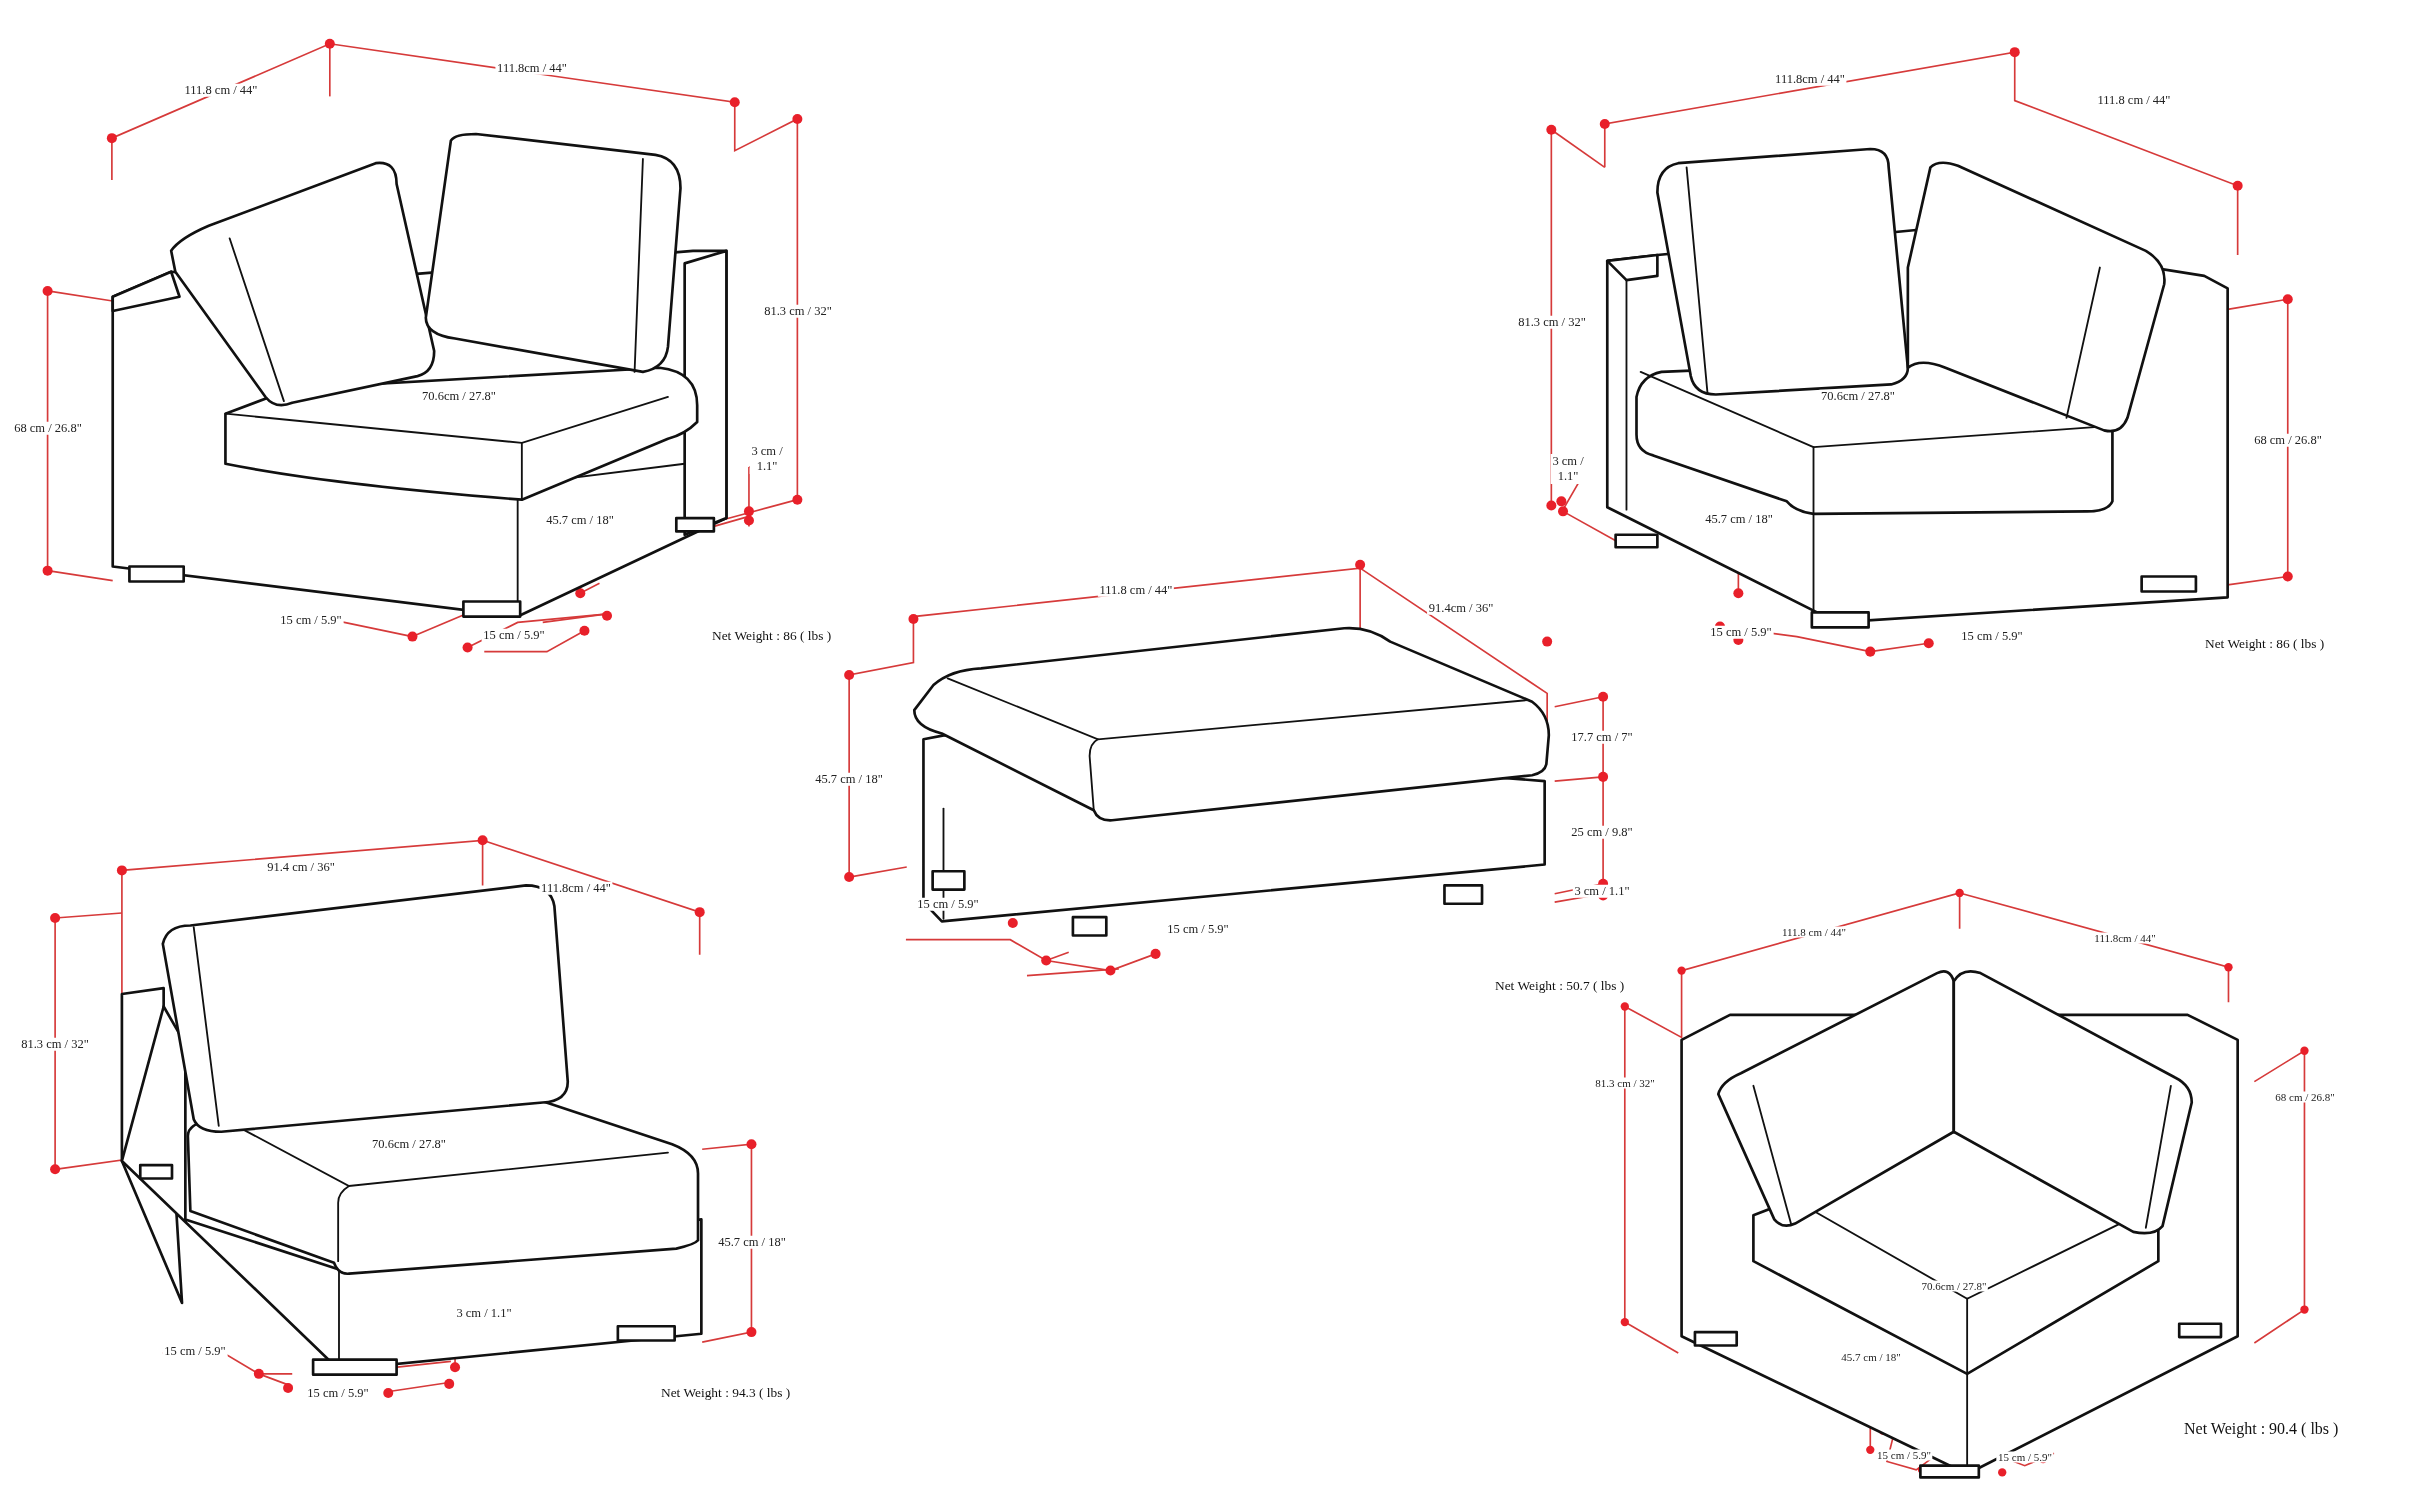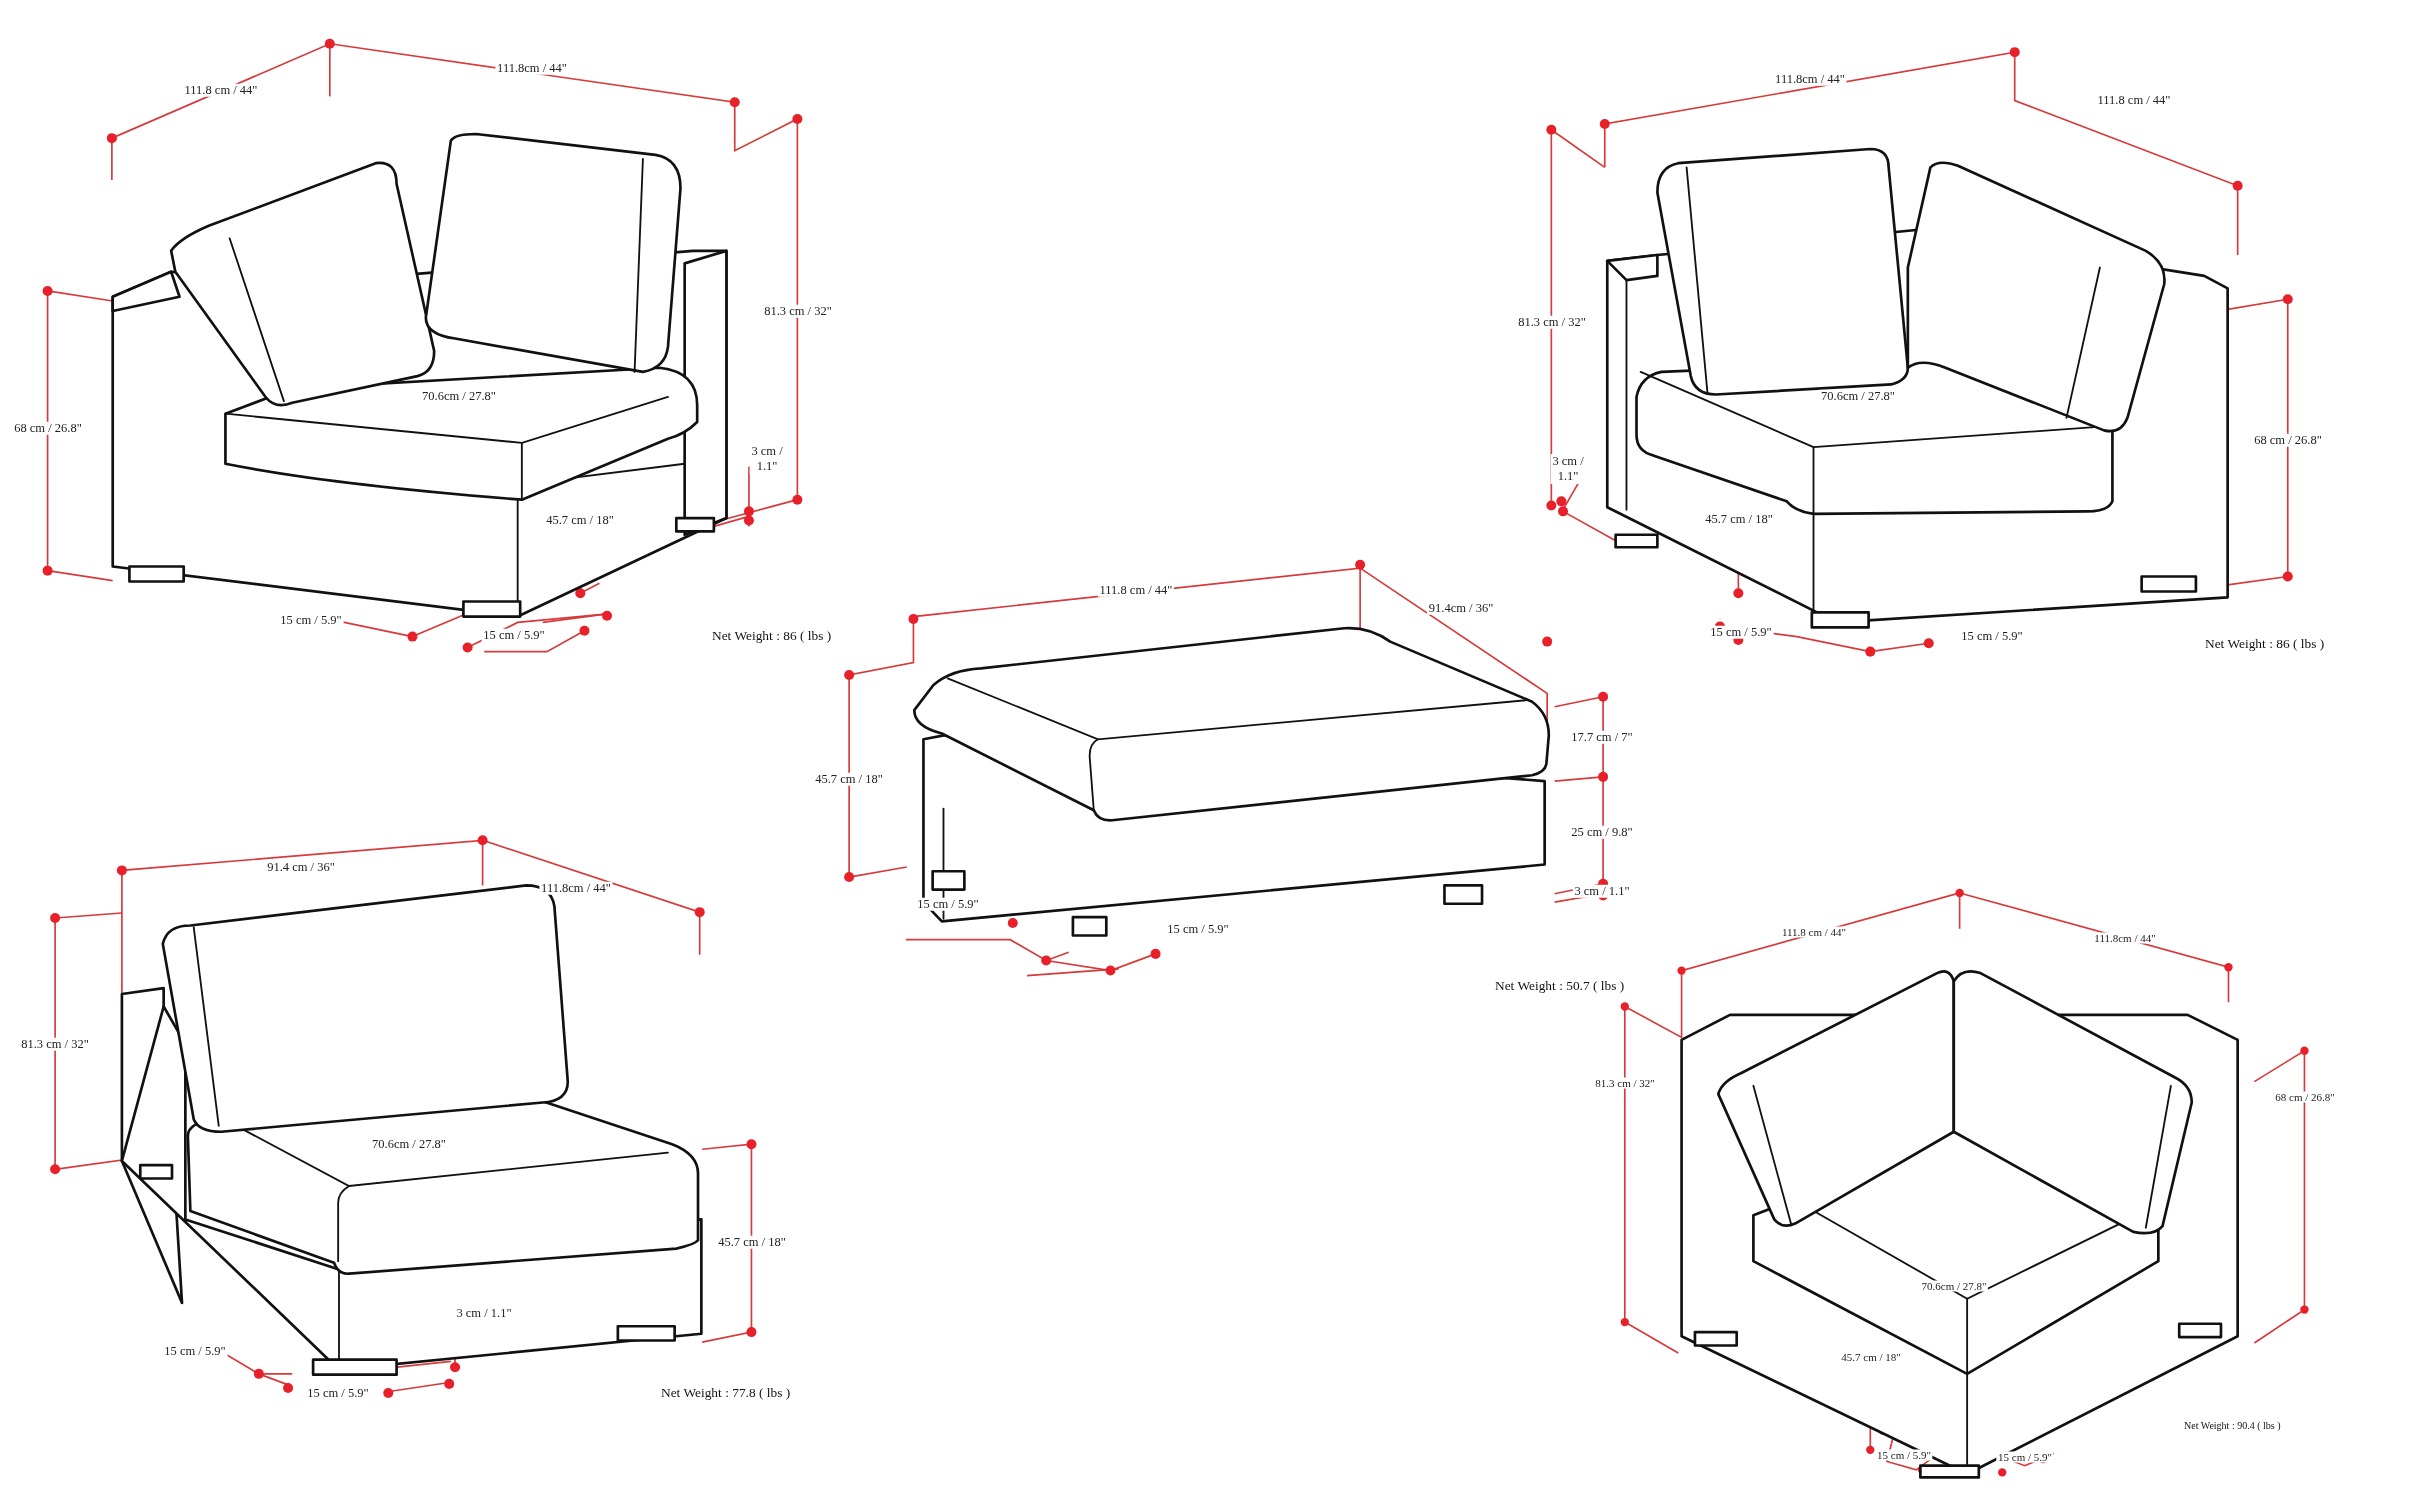--- a/index.html
+++ b/index.html
@@ -7,21 +7,21 @@
          font-family: "Liberation Serif", serif; }
   svg#sheet { position: absolute; left: 0; top: 0; }
   .outline { fill: #ffffff; stroke: #111111; stroke-width: 3.2; stroke-linejoin: round; stroke-linecap: round; }
   .thin { fill: none; stroke: #111111; stroke-width: 2.2; stroke-linecap: round; }
   .dim { fill: none; stroke: #d63a3a; stroke-width: 2; }
   .dot { fill: #e8202a; }
   .lbl { position: absolute; font-family: "Liberation Serif", serif; font-size: 12.5px; color: #222;
          white-space: nowrap; transform: translate(-50%, -50%); background: #fff; padding: 0 1.7px; line-height: 1; }
   .lbl.small { font-size: 11px; }
   .wt { position: absolute; font-family: "Liberation Serif", serif; font-size: 13.4px; color: #111; white-space: nowrap; }
-  .wt.small { font-size: 10px; }
+  .wt.small { font-size: 16px; }
 </style>
 </head>
 <body>
 
 <svg id="sheet" width="2413" height="1512" viewBox="0 0 2890 1810" xmlns="http://www.w3.org/2000/svg">
 
   <g>
 
     <polyline class="dim" points="134,215 134,165 395,52 880,122 880,180 955,142 955,598"></polyline>
     <line class="dim" x1="395" y1="52" x2="395" y2="115"></line>
@@ -281,21 +281,21 @@
 <div class="wt" style="left:1495px;top:978px">Net Weight : 50.7 ( lbs )</div>
 
 <div class="lbl" style="left:301px;top:867px">91.4 cm / 36"</div>
 <div class="lbl" style="left:576px;top:888px">111.8cm / 44"</div>
 <div class="lbl" style="left:55px;top:1044px">81.3 cm / 32"</div>
 <div class="lbl" style="left:409px;top:1144px">70.6cm / 27.8"</div>
 <div class="lbl" style="left:752px;top:1242px">45.7 cm / 18"</div>
 <div class="lbl" style="left:484px;top:1313px">3 cm / 1.1"</div>
 <div class="lbl" style="left:195px;top:1351px">15 cm / 5.9"</div>
 <div class="lbl" style="left:338px;top:1393px">15 cm / 5.9"</div>
-<div class="wt" style="left:661px;top:1385px">Net Weight : 77.8 ( lbs )</div>
+<div class="wt" style="left:661px;top:1385px">Net Weight : 94.3 ( lbs )</div>
 
 <div class="lbl small" style="left:1814px;top:932px">111.8 cm / 44"</div>
 <div class="lbl small" style="left:2125px;top:938px">111.8cm / 44"</div>
 <div class="lbl small" style="left:1625px;top:1083px">81.3 cm / 32"</div>
 <div class="lbl small" style="left:2305px;top:1097px">68 cm / 26.8"</div>
 <div class="lbl small" style="left:1954px;top:1286px">70.6cm / 27.8"</div>
 <div class="lbl small" style="left:1871px;top:1357px">45.7 cm / 18"</div>
 <div class="lbl small" style="left:1904px;top:1455px">15 cm / 5.9"</div>
 <div class="lbl small" style="left:2025px;top:1457px">15 cm / 5.9"</div>
 <div class="wt small" style="left:2184px;top:1420px">Net Weight : 90.4 ( lbs )</div>

